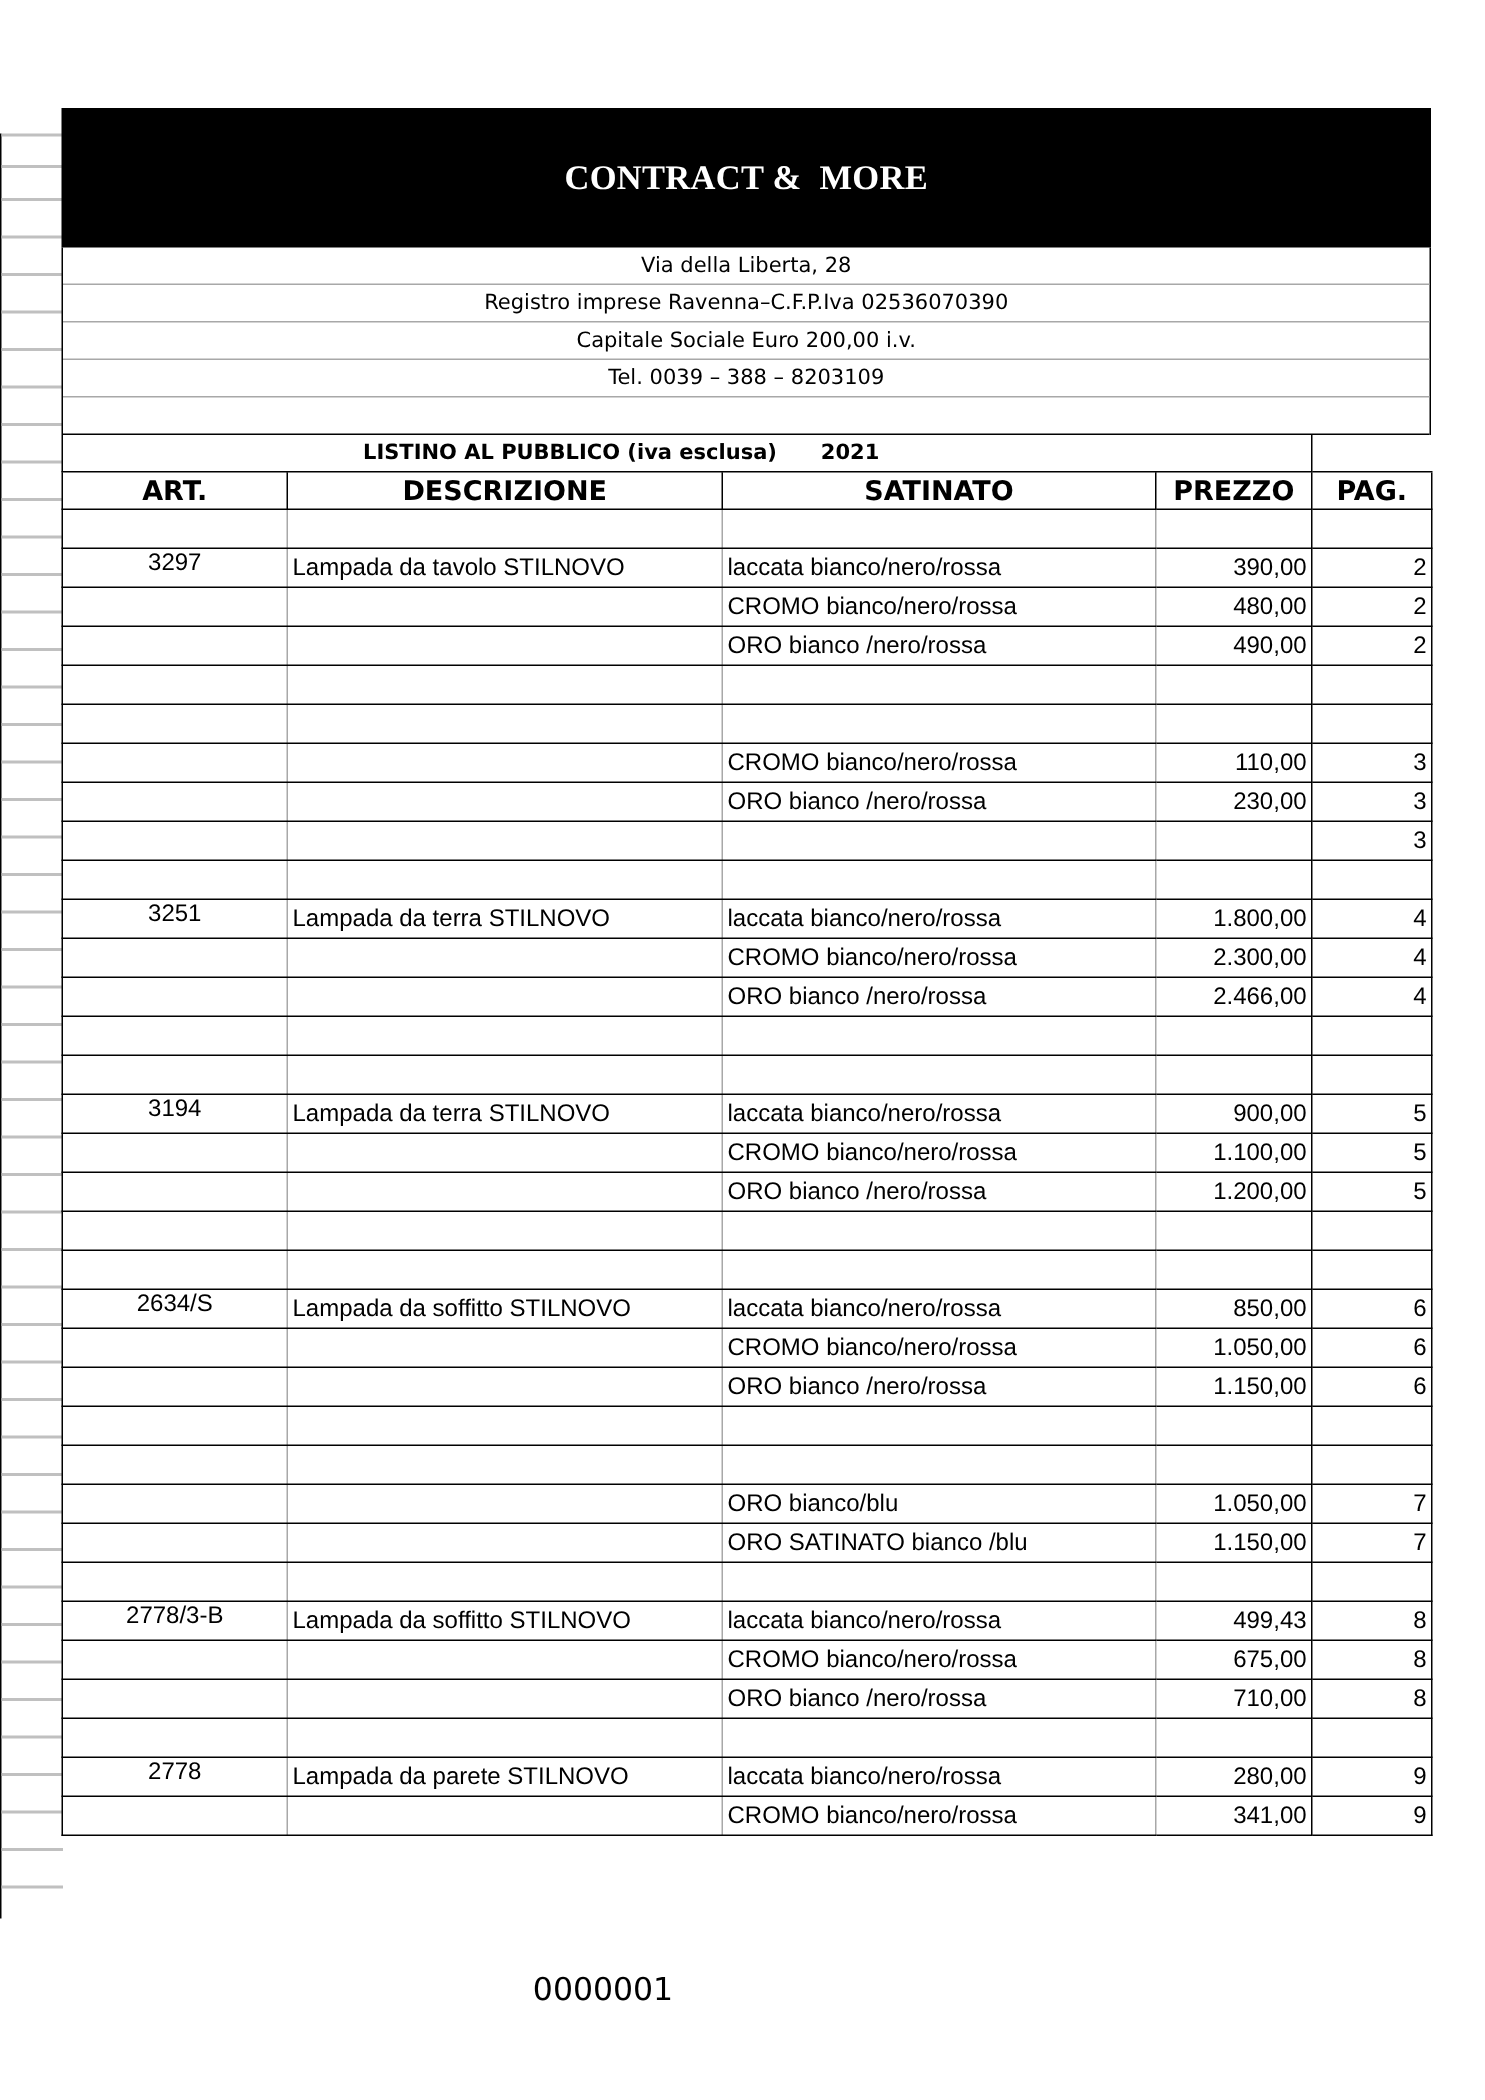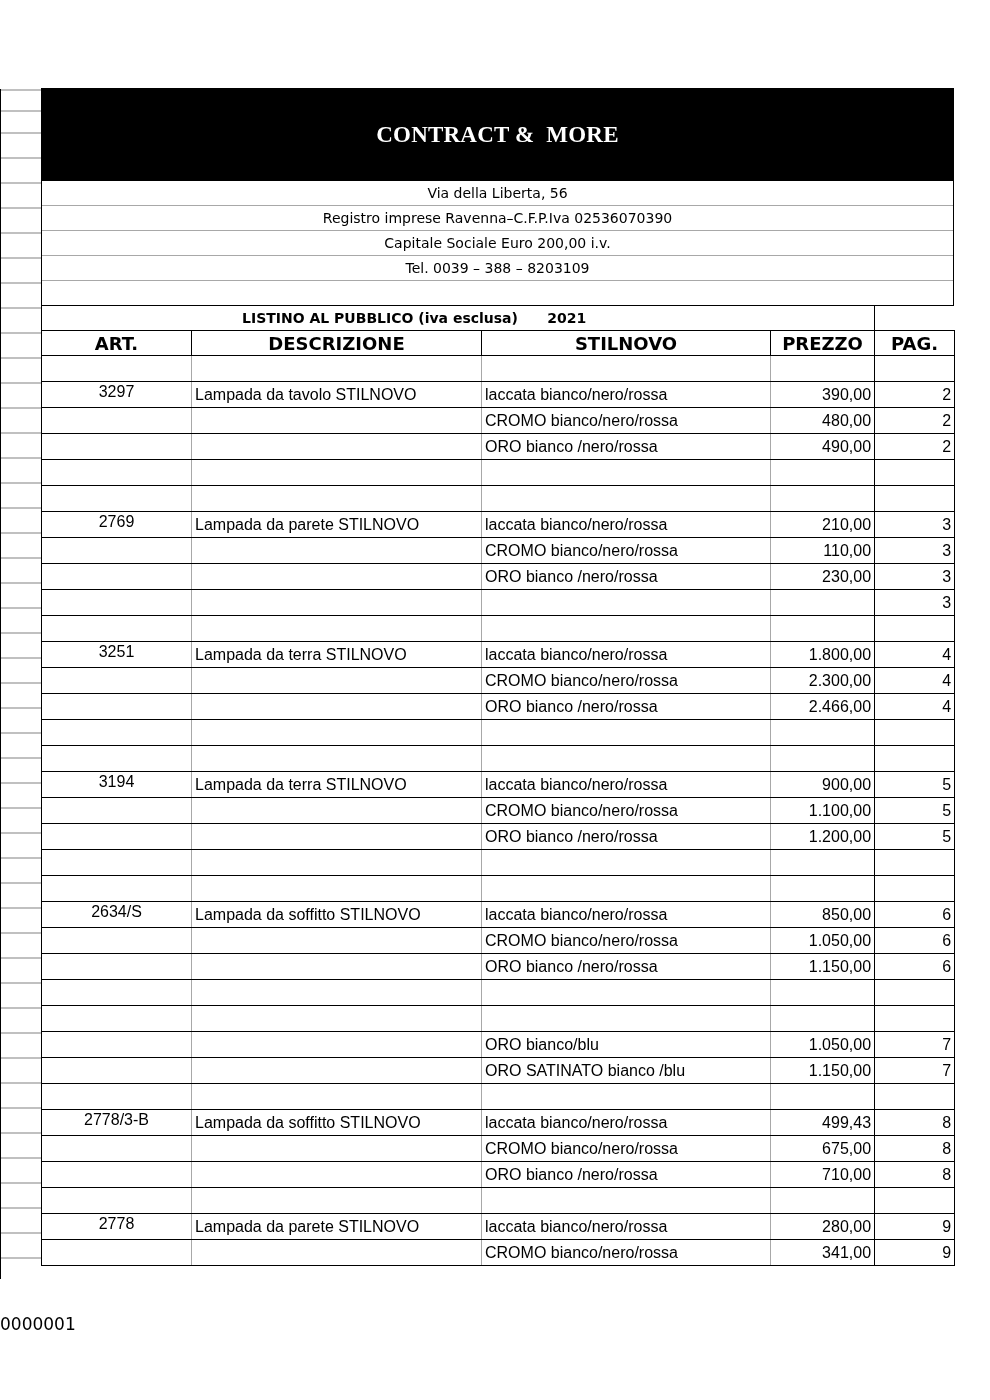--- a/index.html
+++ b/index.html
@@ -1,42 +1,42 @@
 <!DOCTYPE html>
 <html><head>
 <meta charset="utf-8">
 <style>
   html, body { margin: 0; padding: 0; background: #ffffff; }
   body { width: 990px; height: 1400px; position: relative; overflow: hidden;
          font-family: "Liberation Sans", sans-serif; color: #000; }
   .gutter { position: absolute; left: 0; top: 89px; width: 41px; height: 1190px;
             border-left: 1px solid #000; }
   .gutter .gl { position: absolute; left: 0; width: 41px; height: 0; border-top: 2px solid #c0c0c0; }
-  .sheet { position: absolute; left: 41px; top: 88px; width: 913px; }
+  .sheet { position: absolute; left: 41px; top: 72px; width: 913px; }
   .banner { height: 93px; background: #000; color: #fff; display: flex; align-items: center;
             justify-content: center; font-family: "Liberation Serif", serif; font-weight: bold;
             font-size: 23px; letter-spacing: 0.2px; white-space: pre; }
   .info { border-left: 1px solid #000; border-right: 1px solid #000; }
   .info-row { height: 24px; border-bottom: 1px solid #a8a8a8; text-align: center;
               font-family: "DejaVu Sans", sans-serif; font-size: 14px; line-height: 24px; }
   .info-row.blank { border-bottom: 1px solid #000; }
   table { border-collapse: collapse; width: 913px; table-layout: fixed; padding-left: 48px; }
   td { height: 24px; padding: 0 3px; font-size: 16px; border-bottom: 1px solid #000;
        border-right: 1px solid #a8a8a8; white-space: nowrap; overflow: hidden; vertical-align: middle; }
   td:first-child { border-left: 1px solid #000; }
   td.c-pag { border-right: 1px solid #000; text-align: right; }
   td.c-prezzo { text-align: right; border-right: 1px solid #000; }
   td.c-art { text-align: center; vertical-align: top; padding-top: 1px; }
   tr.title td { font-family: "DejaVu Sans", sans-serif; font-weight: bold; font-size: 14px; border-right: none; }
   tr.title td.title-cell { text-align: left; padding-left: 200px; white-space: pre; border-right: 1px solid #000; }
   tr.title td.c-pag { border-left: 1px solid #000; }
   tr.head td { font-family: "DejaVu Sans", sans-serif; font-weight: bold; font-size: 18px; text-align: center;
                border-right: 1px solid #000; }
-  .footer { position: absolute; top: 1314px; left: 0; width: 804px; text-align: left;
-            font-family: "DejaVu Sans", sans-serif; font-size: 17px; }
+  .footer { position: absolute; top: 1314px; left: 0; width: 804px; text-align: center;
+            font-family: "DejaVu Sans", sans-serif; font-size: 21px; }
 </style>
 </head>
 <body>
 
 <div class="gutter" id="gutter">
     <div class="gl" style="top: 0px;"></div>
     <div class="gl" style="top: 21px;"></div>
     <div class="gl" style="top: 43px;"></div>
     <div class="gl" style="top: 68px;"></div>
     <div class="gl" style="top: 93px;"></div>
@@ -83,21 +83,21 @@
     <div class="gl" style="top: 1118px;"></div>
     <div class="gl" style="top: 1143px;"></div>
     <div class="gl" style="top: 1168px;"></div>
   </div>
 
 <div class="sheet">
   <div class="banner">
     <span>CONTRACT &amp;  MORE</span>
   </div>
   <div class="info">
-    <div class="info-row">Via della Liberta, 56</div>
+    <div class="info-row">Via della Liberta, 28</div>
     <div class="info-row">Registro imprese Ravenna–C.F.P.Iva 02536070390</div>
     <div class="info-row">Capitale Sociale Euro 200,00 i.v.</div>
     <div class="info-row">Tel. 0039 – 388 – 8203109</div>
     <div class="info-row blank"></div>
   </div>
   <table>
     <colgroup>
       <col style="width:150px">
         <col style="width:290px">
         <col style="width:289px">
@@ -105,21 +105,21 @@
         <col style="width:80px">
     </colgroup>
     <tbody id="tbody">
       <tr class="title">
         <td colspan="4" class="title-cell">LISTINO AL PUBBLICO (iva esclusa)      2021</td>
         <td class="c-pag"></td>
       </tr>
       <tr class="head">
         <td>ART.</td>
         <td>DESCRIZIONE</td>
-        <td>STILNOVO</td>
+        <td>SATINATO</td>
         <td>PREZZO</td>
         <td>PAG.</td>
       </tr>
     <tr>
           <td class="c-art"></td>
           <td class="c-desc"></td>
           <td class="c-fin"></td>
           <td class="c-prezzo"></td>
           <td class="c-pag"></td>
         </tr>
@@ -150,27 +150,20 @@
           <td class="c-fin"></td>
           <td class="c-prezzo"></td>
           <td class="c-pag"></td>
         </tr>
         <tr>
           <td class="c-art"></td>
           <td class="c-desc"></td>
           <td class="c-fin"></td>
           <td class="c-prezzo"></td>
           <td class="c-pag"></td>
-        </tr>
-        <tr>
-          <td class="c-art">2769</td>
-          <td class="c-desc">Lampada da parete STILNOVO</td>
-          <td class="c-fin">laccata bianco/nero/rossa</td>
-          <td class="c-prezzo">210,00</td>
-          <td class="c-pag">3</td>
         </tr>
         <tr>
           <td class="c-art"></td>
           <td class="c-desc"></td>
           <td class="c-fin">CROMO bianco/nero/rossa</td>
           <td class="c-prezzo">110,00</td>
           <td class="c-pag">3</td>
         </tr>
         <tr>
           <td class="c-art"></td>

